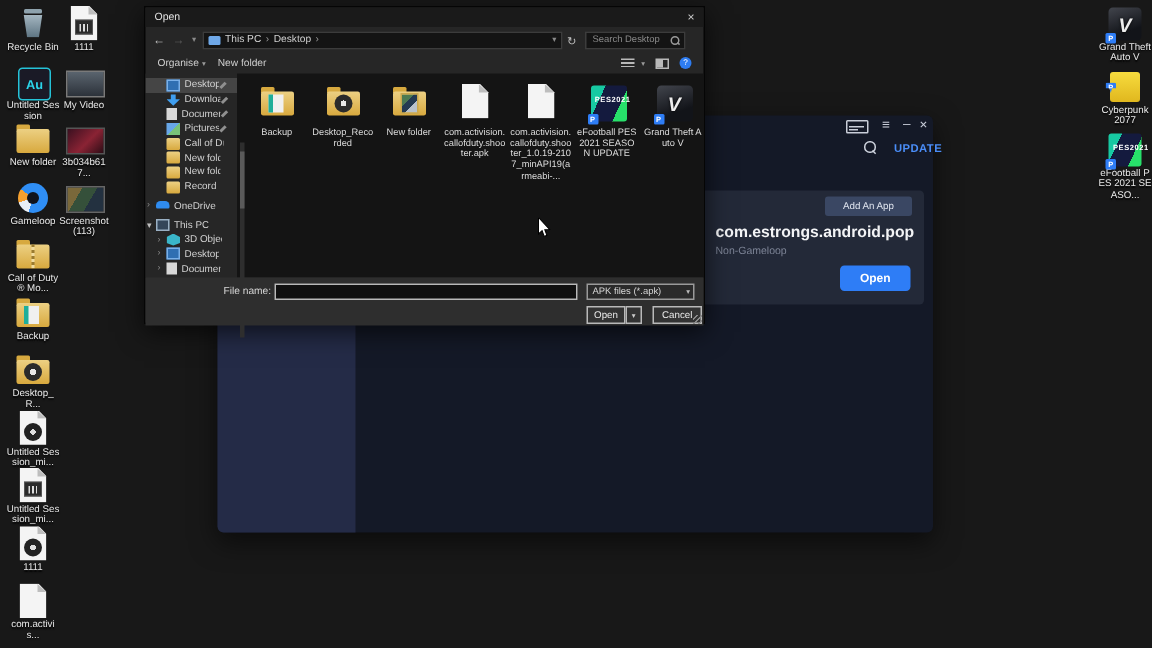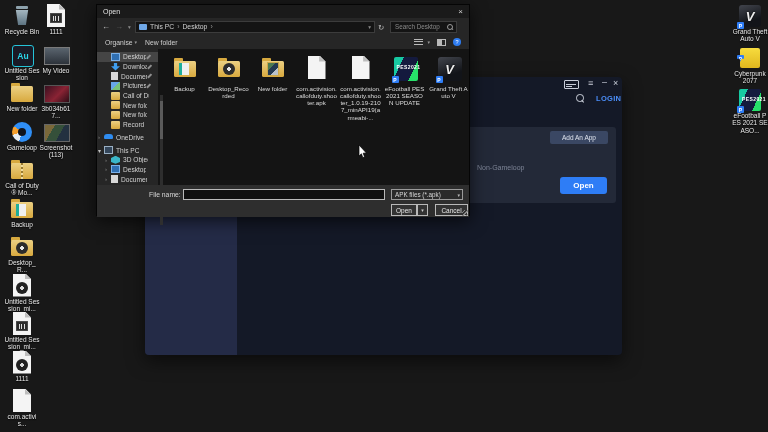--- a/index.html
+++ b/index.html
@@ -331,23 +331,24 @@
       </div>
     </div>
 
   <div class="gl-window">
     <div class="gl-sidebar"></div>
     <span class="gl-tb gl-gift"></span>
     <span class="gl-tb gl-menu">≡</span>
     <span class="gl-tb gl-min">–</span>
     <span class="gl-tb gl-close">×</span>
     <span class="mag" style="left:431px;top:17px"></span>
-    <span class="gl-login">LOGIN</span>
+    <span class="gl-login">UPDATE</span>
     <div class="gl-card">
       <button class="gl-addapp">Add An App</button>
+      <div class="gl-appname">com.estrongs.android.pop</div>
       <div class="gl-appsub">Non-Gameloop</div>
       <button class="gl-open">Open</button>
     </div>
   </div>
 
   <div class="dlg">
     <div class="dlg-titlebar">
       <span class="dlg-title">Open</span>
       <span class="dlg-close">×</span>
     </div>

